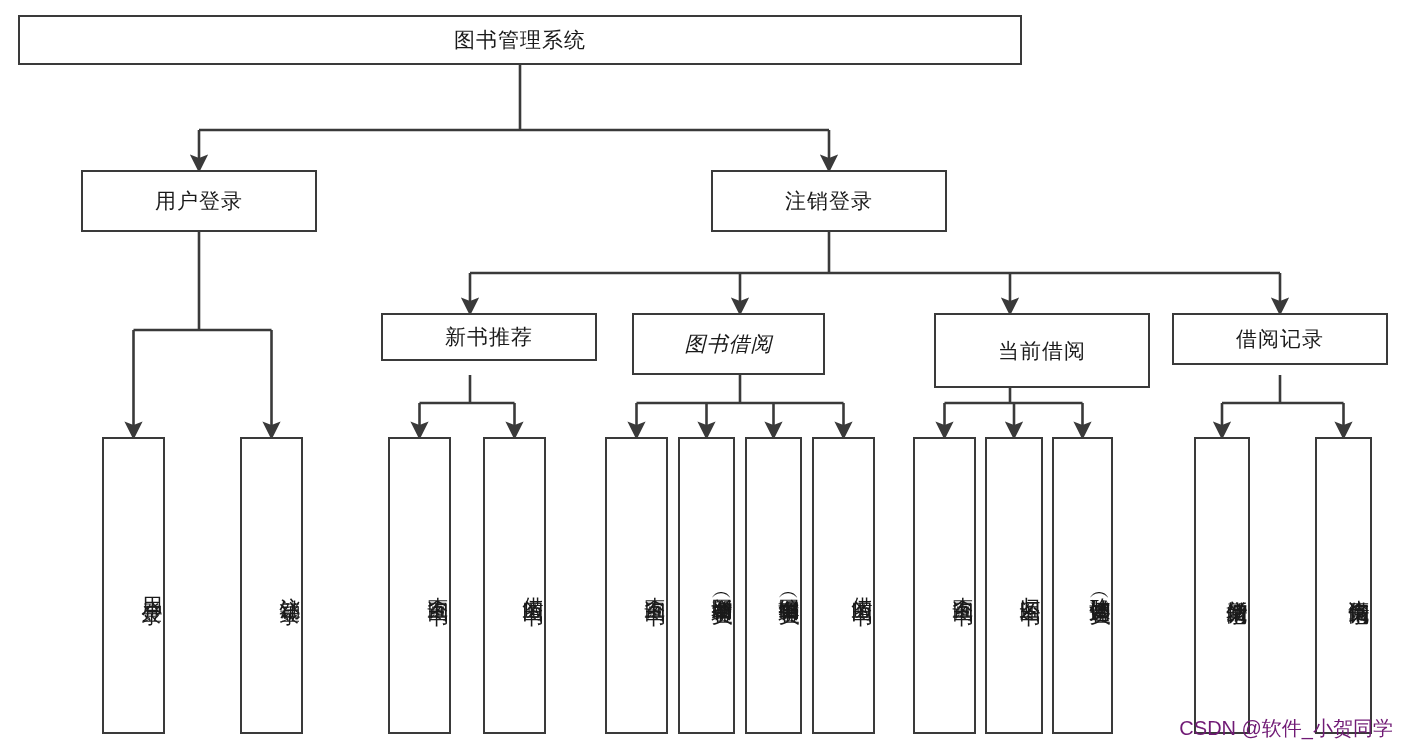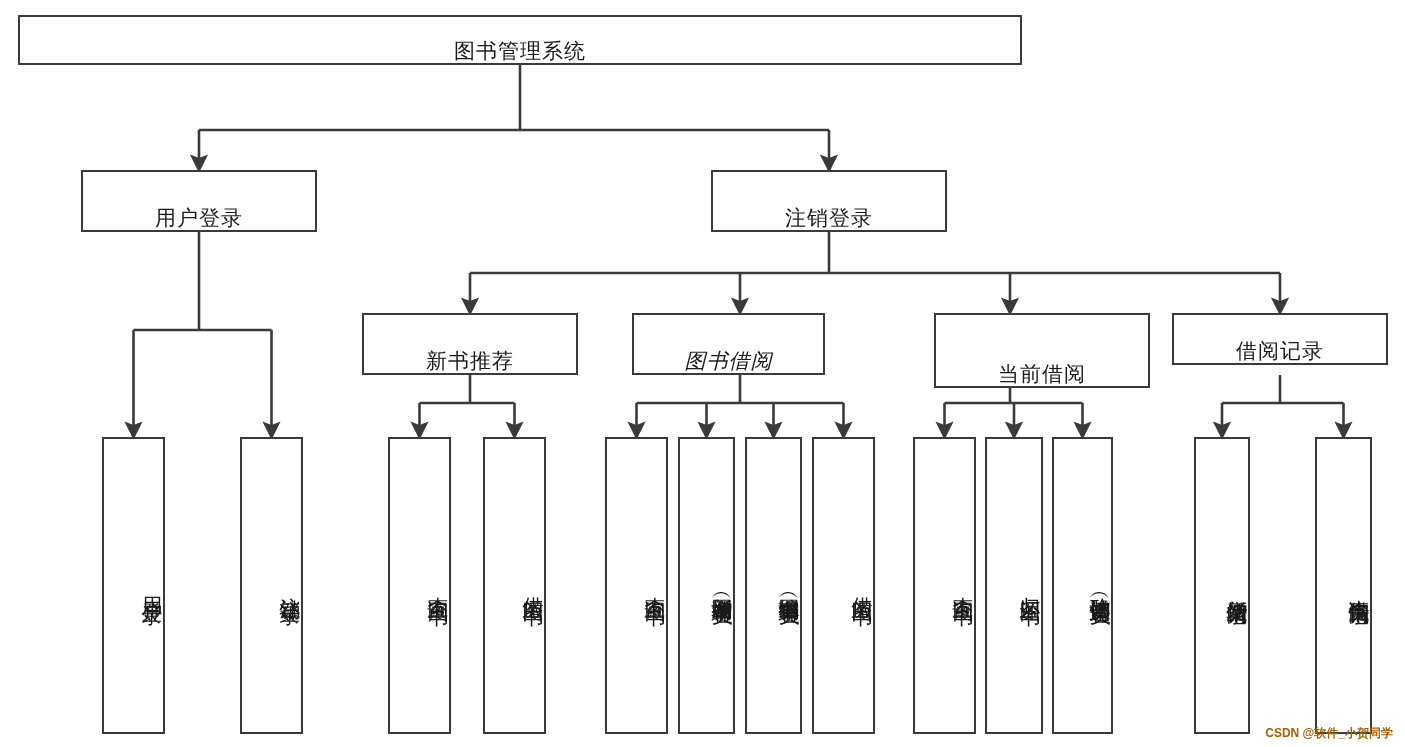--- a/index.html
+++ b/index.html
@@ -24,21 +24,21 @@
     width: 1405px;
     height: 747px;
   }
   .node {
     position: absolute;
     box-sizing: border-box;
     border: 2px solid #3a3a3a;
     background: #ffffff;
     color: #1a1a1a;
     display: flex;
-    align-items: flex-end;
+    align-items: center;
     justify-content: center;
     text-align: center;
   }
   .node.horiz {
     font-size: 21px;
     letter-spacing: 1px;
     line-height: 1.2;
   }
   .node.vert {
     writing-mode: vertical-rl;
@@ -51,25 +51,24 @@
     align-items: flex-start;
     justify-content: center;
   }
   .node.vert.compact {
     letter-spacing: 1px;
   }
   .watermark {
     position: absolute;
     right: 12px;
     bottom: 5px;
-    font-size: 12px;
-    color: #a16207;
+    font-size: 20px;
+    color: #701a75;
     white-space: nowrap;
     user-select: none;
-    font-weight: bold;
   }
 </style>
 </head>
 <body>
 
 <div id="canvas">
   <svg id="edges" viewBox="0 0 1405 747">
       <defs>
         <marker id="arrowhead" markerWidth="7" markerHeight="7" refX="5.6" refY="3.5" orient="auto" markerUnits="strokeWidth">
           <path d="M0,0 L7,3.5 L0,7 L1.4,3.5 Z" fill="#3a3a3a"></path>
@@ -112,21 +111,21 @@
   <div id="nodes">
       <div class="node horiz" style="left: 18px; top: 15px; width: 1004px; height: 50px;">
         <span>图书管理系统</span>
       </div>
       <div class="node horiz" style="left: 81px; top: 170px; width: 236px; height: 62px;">
         <span>用户登录</span>
       </div>
       <div class="node horiz" style="left: 711px; top: 170px; width: 236px; height: 62px;">
         <span>注销登录</span>
       </div>
-      <div class="node horiz" style="left: 362px; top: 313px; width: 216px; height: 62px;">
+      <div class="node horiz" style="left: 381px; top: 313px; width: 216px; height: 48px;">
         <span>新书推荐</span>
       </div>
       <div class="node horiz" style="left: 632px; top: 313px; width: 193px; height: 62px; font-style: italic;">
         <span>图书借阅</span>
       </div>
       <div class="node horiz" style="left: 902px; top: 313px; width: 216px; height: 75px; margin-left: 32px;">
         <span>当前借阅</span>
       </div>
       <div class="node horiz" style="left: 1172px; top: 313px; width: 216px; height: 52px;">
         <span>借阅记录</span>

